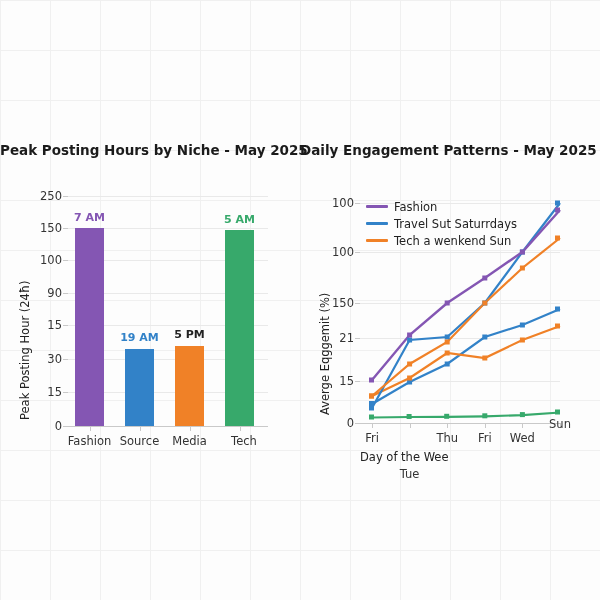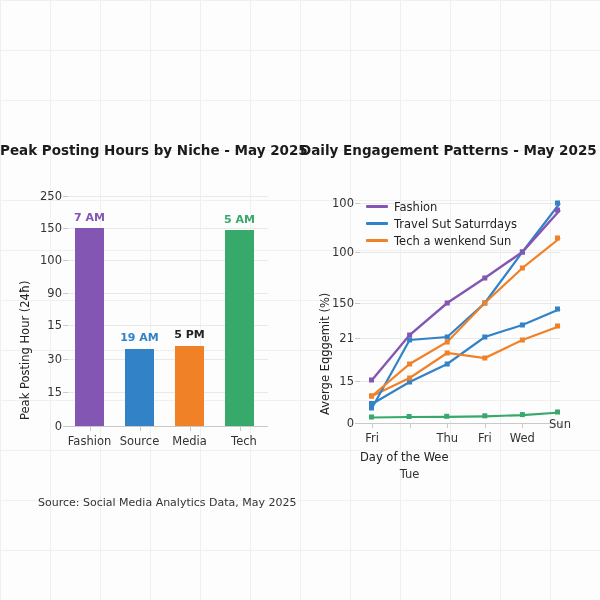--- a/index.html
+++ b/index.html
@@ -247,15 +247,14 @@
     <div class="xtick" style="left:72px;top:301px;">Fri</div>
     <div class="xtick" style="left:109.6px;top:301px;margin-top:36px;">Tue</div>
     <div class="xtick" style="left:147.2px;top:301px;">Thu</div>
     <div class="xtick" style="left:184.8px;top:301px;">Fri</div>
     <div class="xtick" style="left:222.4px;top:301px;">Wed</div>
     <div class="xtick" style="left:260px;top:287px;">Sun</div>
 
     <div class="xlabel" style="left:60px;top:320px;width:200px;">Day of the Wee</div>
   </div>
 
-  <div class="source" style="left:38px;top:496px;">Source: Social Media Analytics Data, May 2025</div>
 
 </div>
 
 </body></html>

